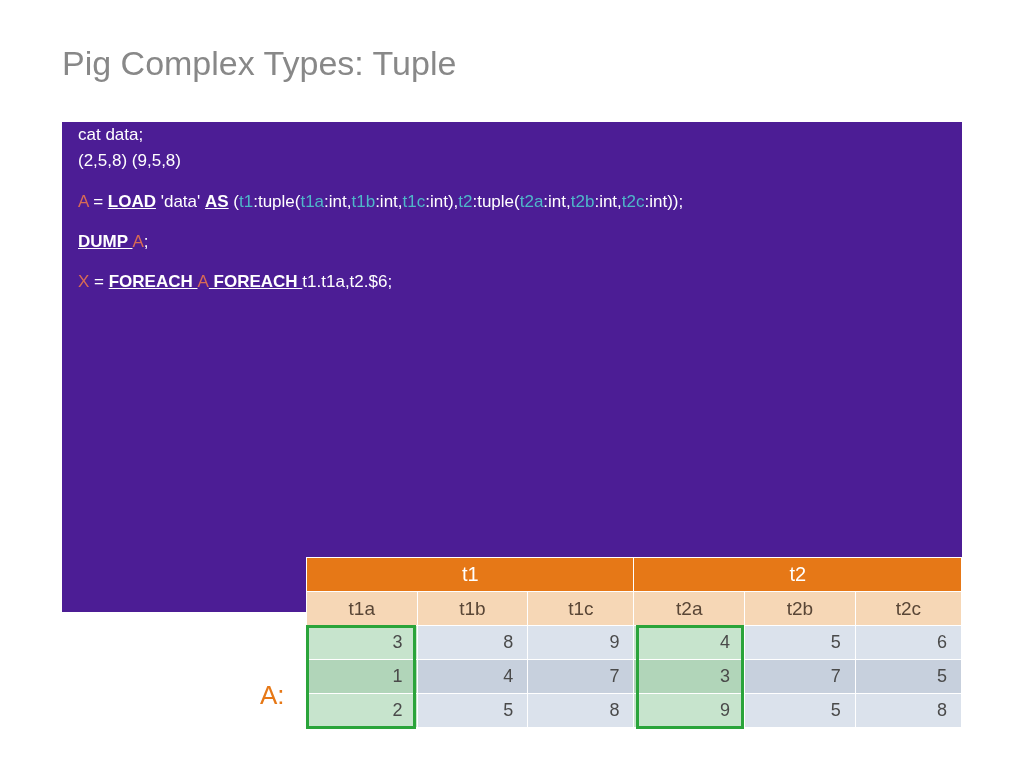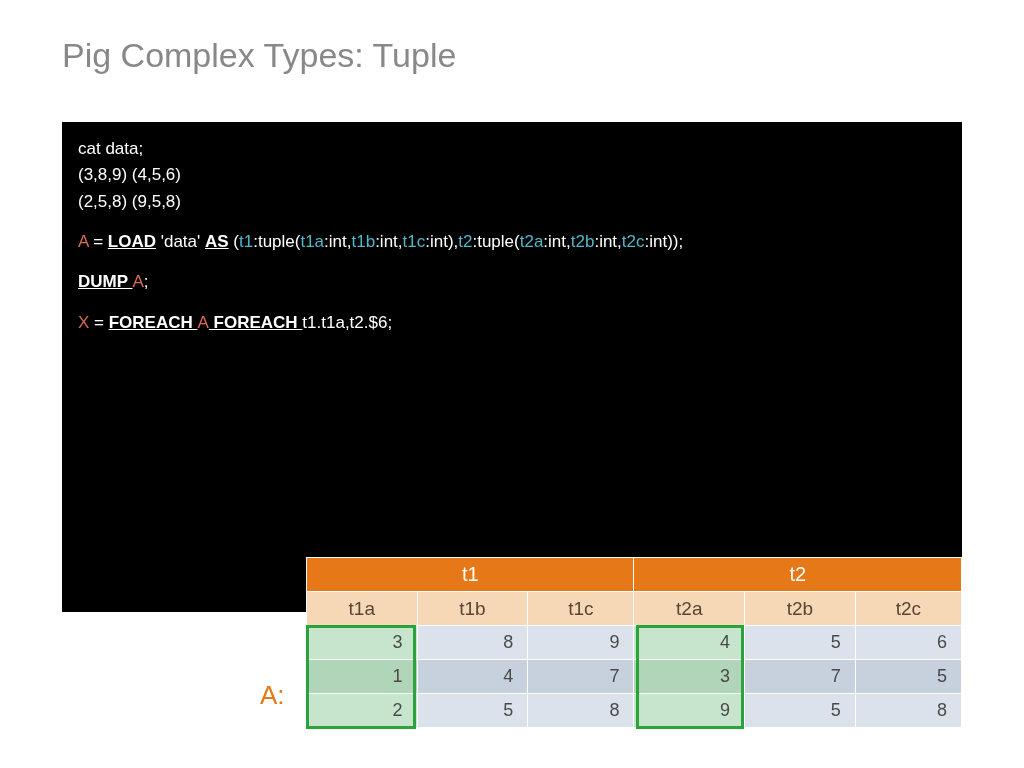--- a/index.html
+++ b/index.html
@@ -7,34 +7,34 @@
     width: 1024px;
     height: 768px;
     background: #ffffff;
     font-family: "Segoe UI", Arial, sans-serif;
     position: relative;
     overflow: hidden;
   }
   .title {
     position: absolute;
     left: 62px;
-    top: 36px;
+    top: 44px;
     font-size: 34px;
     font-weight: 300;
     color: #888888;
   }
   .codeblock {
     position: absolute;
     left: 62px;
     top: 122px;
     width: 900px;
     height: 490px;
-    background: #000000;
+    background: #4c1d95;
     color: #ffffff;
-    padding: 14px 16px;
+    padding: 0 16px;
     font-size: 17px;
     line-height: 1.55;
     font-family: "Segoe UI", Arial, sans-serif;
   }
   .codeblock .line { white-space: pre; }
   .codeblock .red { color: #d86a54; }
   .codeblock .cyan { color: #4fb7c9; }
   .codeblock .bold { font-weight: 600; text-decoration: underline; }
   .codeblock .gap { height: 14px; }
   .a-label {
@@ -85,21 +85,20 @@
   .gb1 { left: 306px; top: 625px; width: 110px; height: 104px; }
   .gb2 { left: 636px; top: 625px; width: 108px; height: 104px; }
 </style>
 </head>
 <body>
 
 <div class="title">Pig Complex Types: Tuple</div>
 
 <div class="codeblock">
   <div class="line">cat data;</div>
-  <div class="line">(3,8,9) (4,5,6)</div>
   <div class="line">(2,5,8) (9,5,8)</div>
   <div class="gap"></div>
   <div class="line"><span class="red">A</span><span> = </span><span class="bold">LOAD</span><span> 'data' </span><span class="bold">AS</span><span> (</span><span class="cyan">t1</span><span>:tuple(</span><span class="cyan">t1a</span><span>:int,</span><span class="cyan">t1b</span><span>:int,</span><span class="cyan">t1c</span><span>:int),</span><span class="cyan">t2</span><span>:tuple(</span><span class="cyan">t2a</span><span>:int,</span><span class="cyan">t2b</span><span>:int,</span><span class="cyan">t2c</span><span>:int));</span></div>
   <div class="gap"></div>
   <div class="line"><span class="bold">DUMP </span><span class="red">A</span><span>;</span></div>
   <div class="gap"></div>
   <div class="line"><span class="red">X</span><span> = </span><span class="bold">FOREACH </span><span class="red">A</span><span class="bold"> FOREACH </span><span>t1.t1a,t2.$6;</span></div>
 </div>
 
 <div class="a-label">A:</div>

